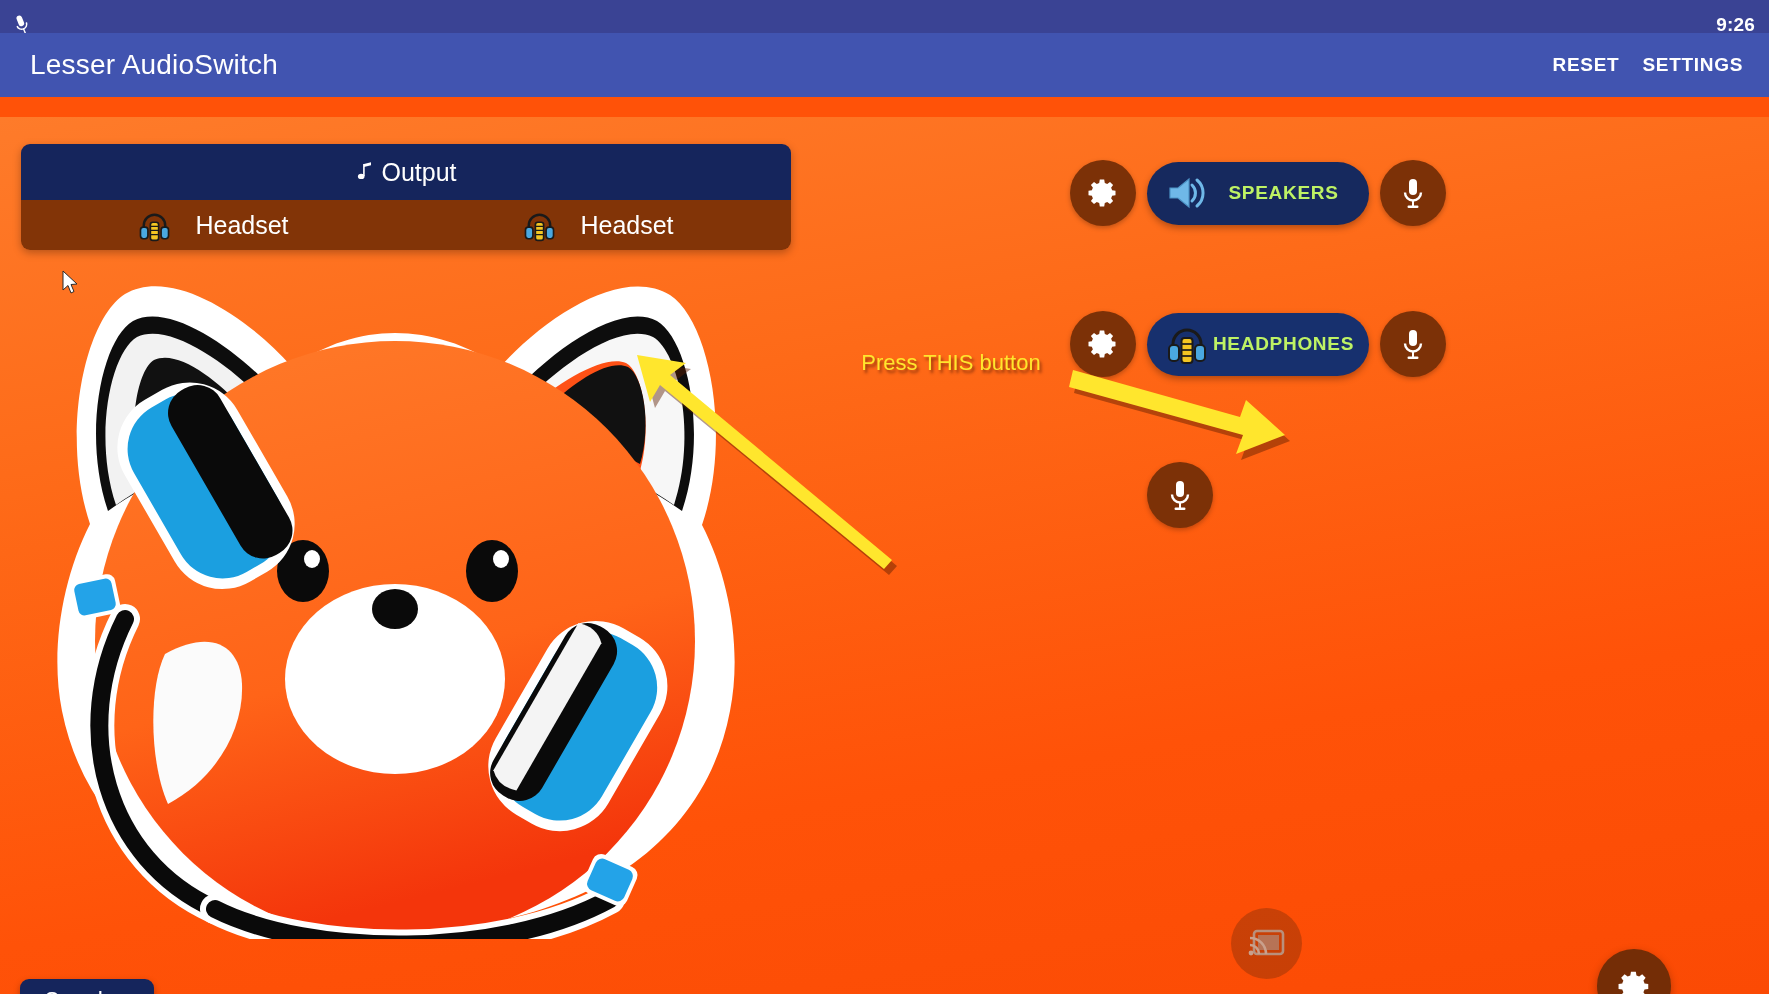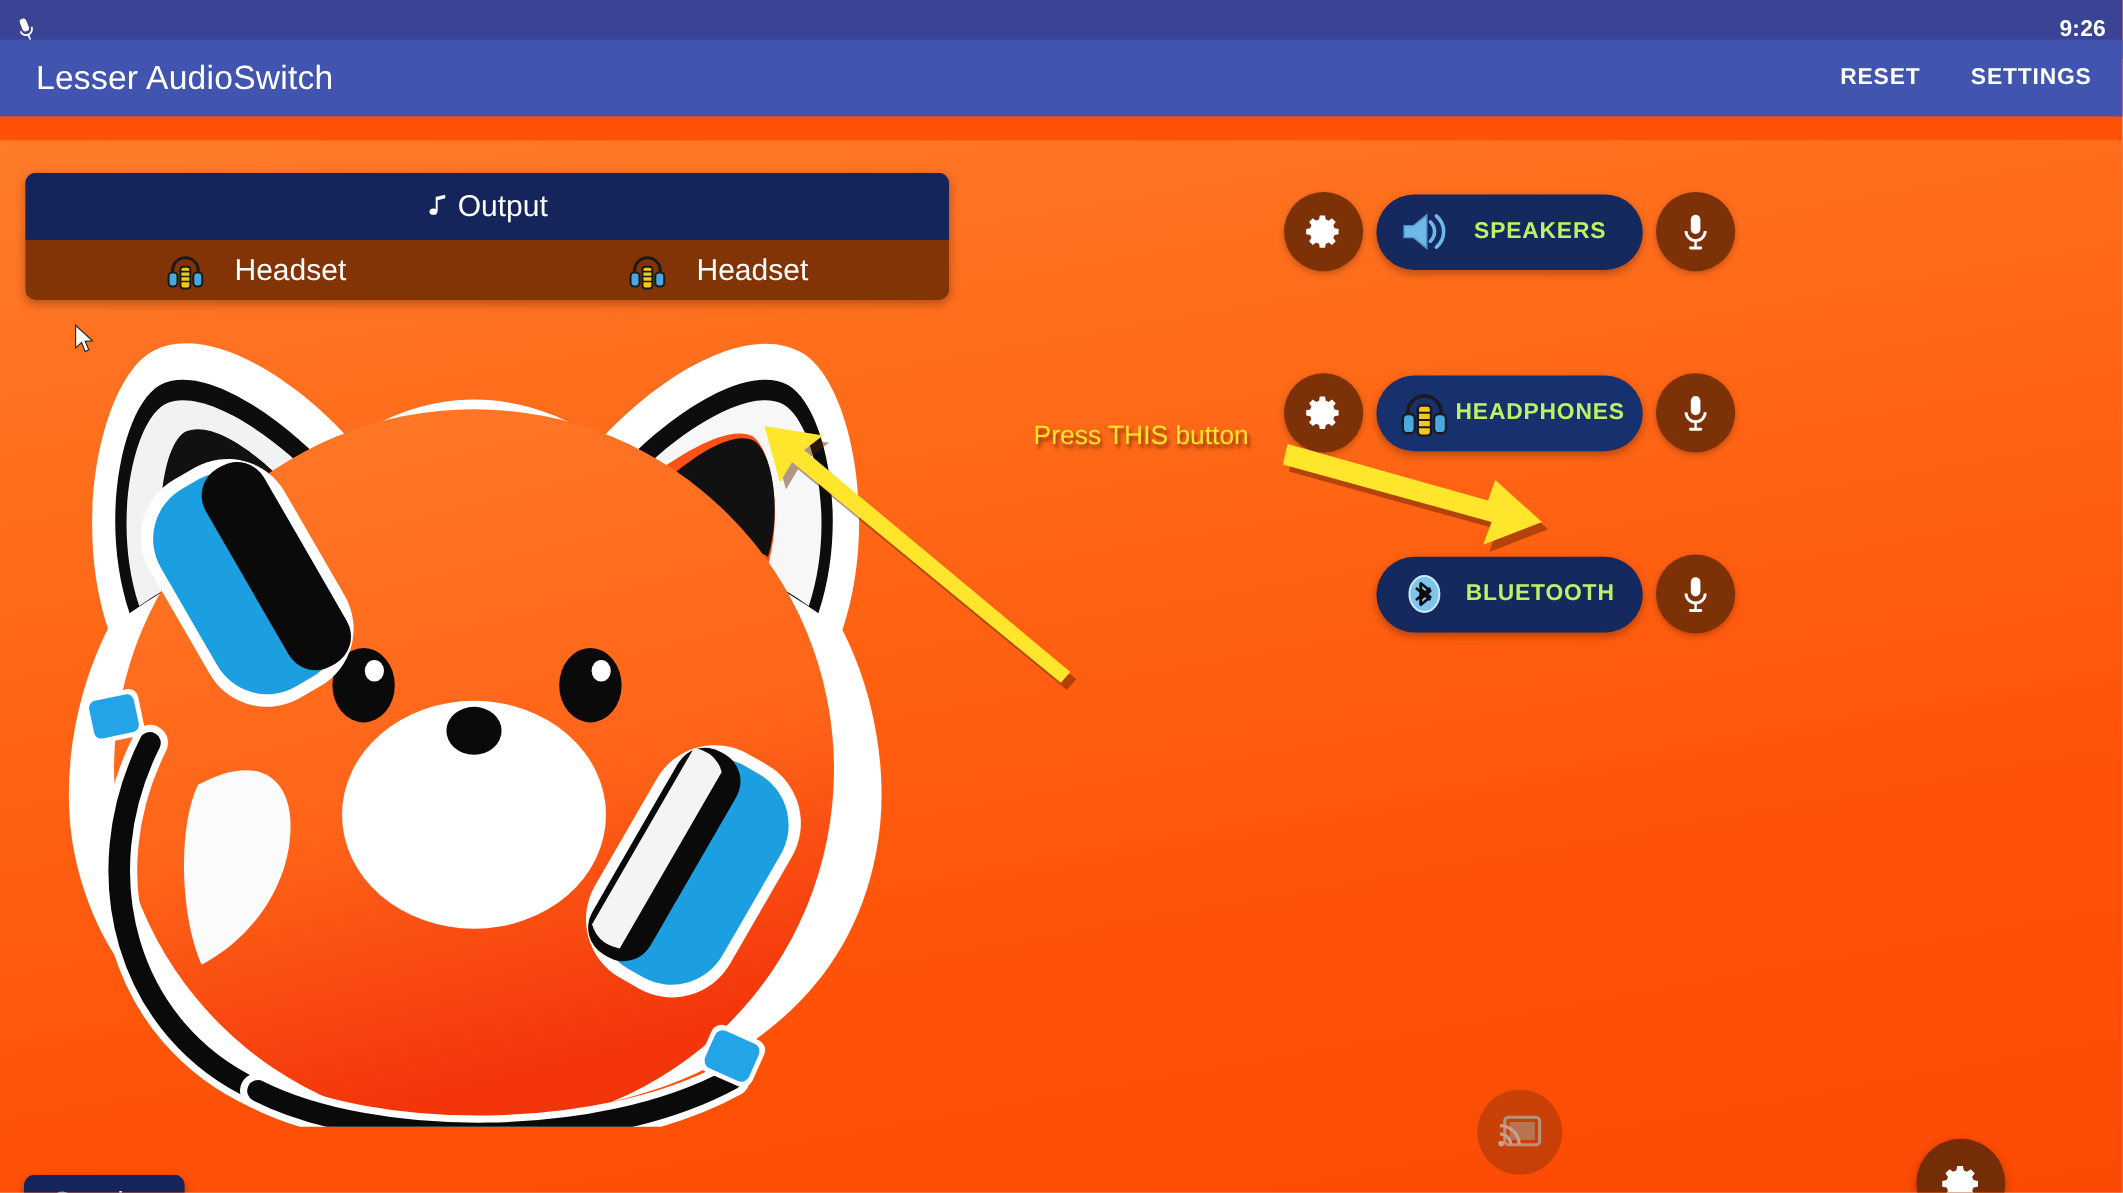--- a/index.html
+++ b/index.html
@@ -42,21 +42,21 @@
     background: #4154b0;
     display: flex; align-items: center;
     box-sizing: border-box;
     padding: 0 22px 0 30px;
   }
   .app-title {
     color: #ffffff; font-size: 28px; font-weight: normal;
     letter-spacing: .2px;
   }
   .appbar-actions {
-    margin-left: auto; display: flex; align-items: flex-start; gap: 34px;
+    margin-left: auto; display: flex; align-items: flex-start; gap: 15px;
   }
   .appbar-action {
     color: #ffffff; font-size: 19px; font-weight: bold;
     letter-spacing: .7px; cursor: pointer;
     background: none; border: 0; padding: 6px 4px;
     font-family: "Liberation Sans", sans-serif;
   }
 
   
   .content {
@@ -399,32 +399,20 @@
               <path d="M5 16.5 a8 8 0 0 0 16 0" stroke="#ffffff" stroke-width="2.4" fill="none"></path>
               <rect x="12" y="24" width="2" height="6" fill="#ffffff"></rect>
               <rect x="7.5" y="29.5" width="11" height="2.4" rx="1.2" fill="#ffffff"></rect>
             </svg>
           </span>
         </div>
       </div>
 
       <div class="devrow">
         <div class="gearbtn spacer"></div>
-        <div class="pillbtn">
-          <span class="ico">
-            <svg viewBox="0 0 42 42">
-              <ellipse cx="21" cy="21" rx="12.5" ry="15" fill="#7ec5ec" stroke="#cfe9f7" stroke-width="1.6"></ellipse>
-              <path d="M18 12 L26 18.5 L18 25 L18 12 Z M18 17 L26 23.5 L18 30 L18 17 Z" fill="none" stroke="#0b0b0b" stroke-width="2.1" stroke-linejoin="round"></path>
-              <line x1="18" y1="12" x2="18" y2="30" stroke="#0b0b0b" stroke-width="2.1"></line>
-              <line x1="14" y1="16" x2="26" y2="26" stroke="#0b0b0b" stroke-width="2.1"></line>
-              <line x1="14" y1="26" x2="26" y2="16" stroke="#0b0b0b" stroke-width="2.1"></line>
-            </svg>
-          </span>
-          <span class="lbl">BLUETOOTH</span>
-        </div>
         <div class="micbtn">
           <span>
             <svg viewBox="0 0 26 34">
               <rect x="9" y="3" width="8" height="16" rx="4" fill="#ffffff"></rect>
               <path d="M5 16.5 a8 8 0 0 0 16 0" stroke="#ffffff" stroke-width="2.4" fill="none"></path>
               <rect x="12" y="24" width="2" height="6" fill="#ffffff"></rect>
               <rect x="7.5" y="29.5" width="11" height="2.4" rx="1.2" fill="#ffffff"></rect>
             </svg>
           </span>
         </div>

